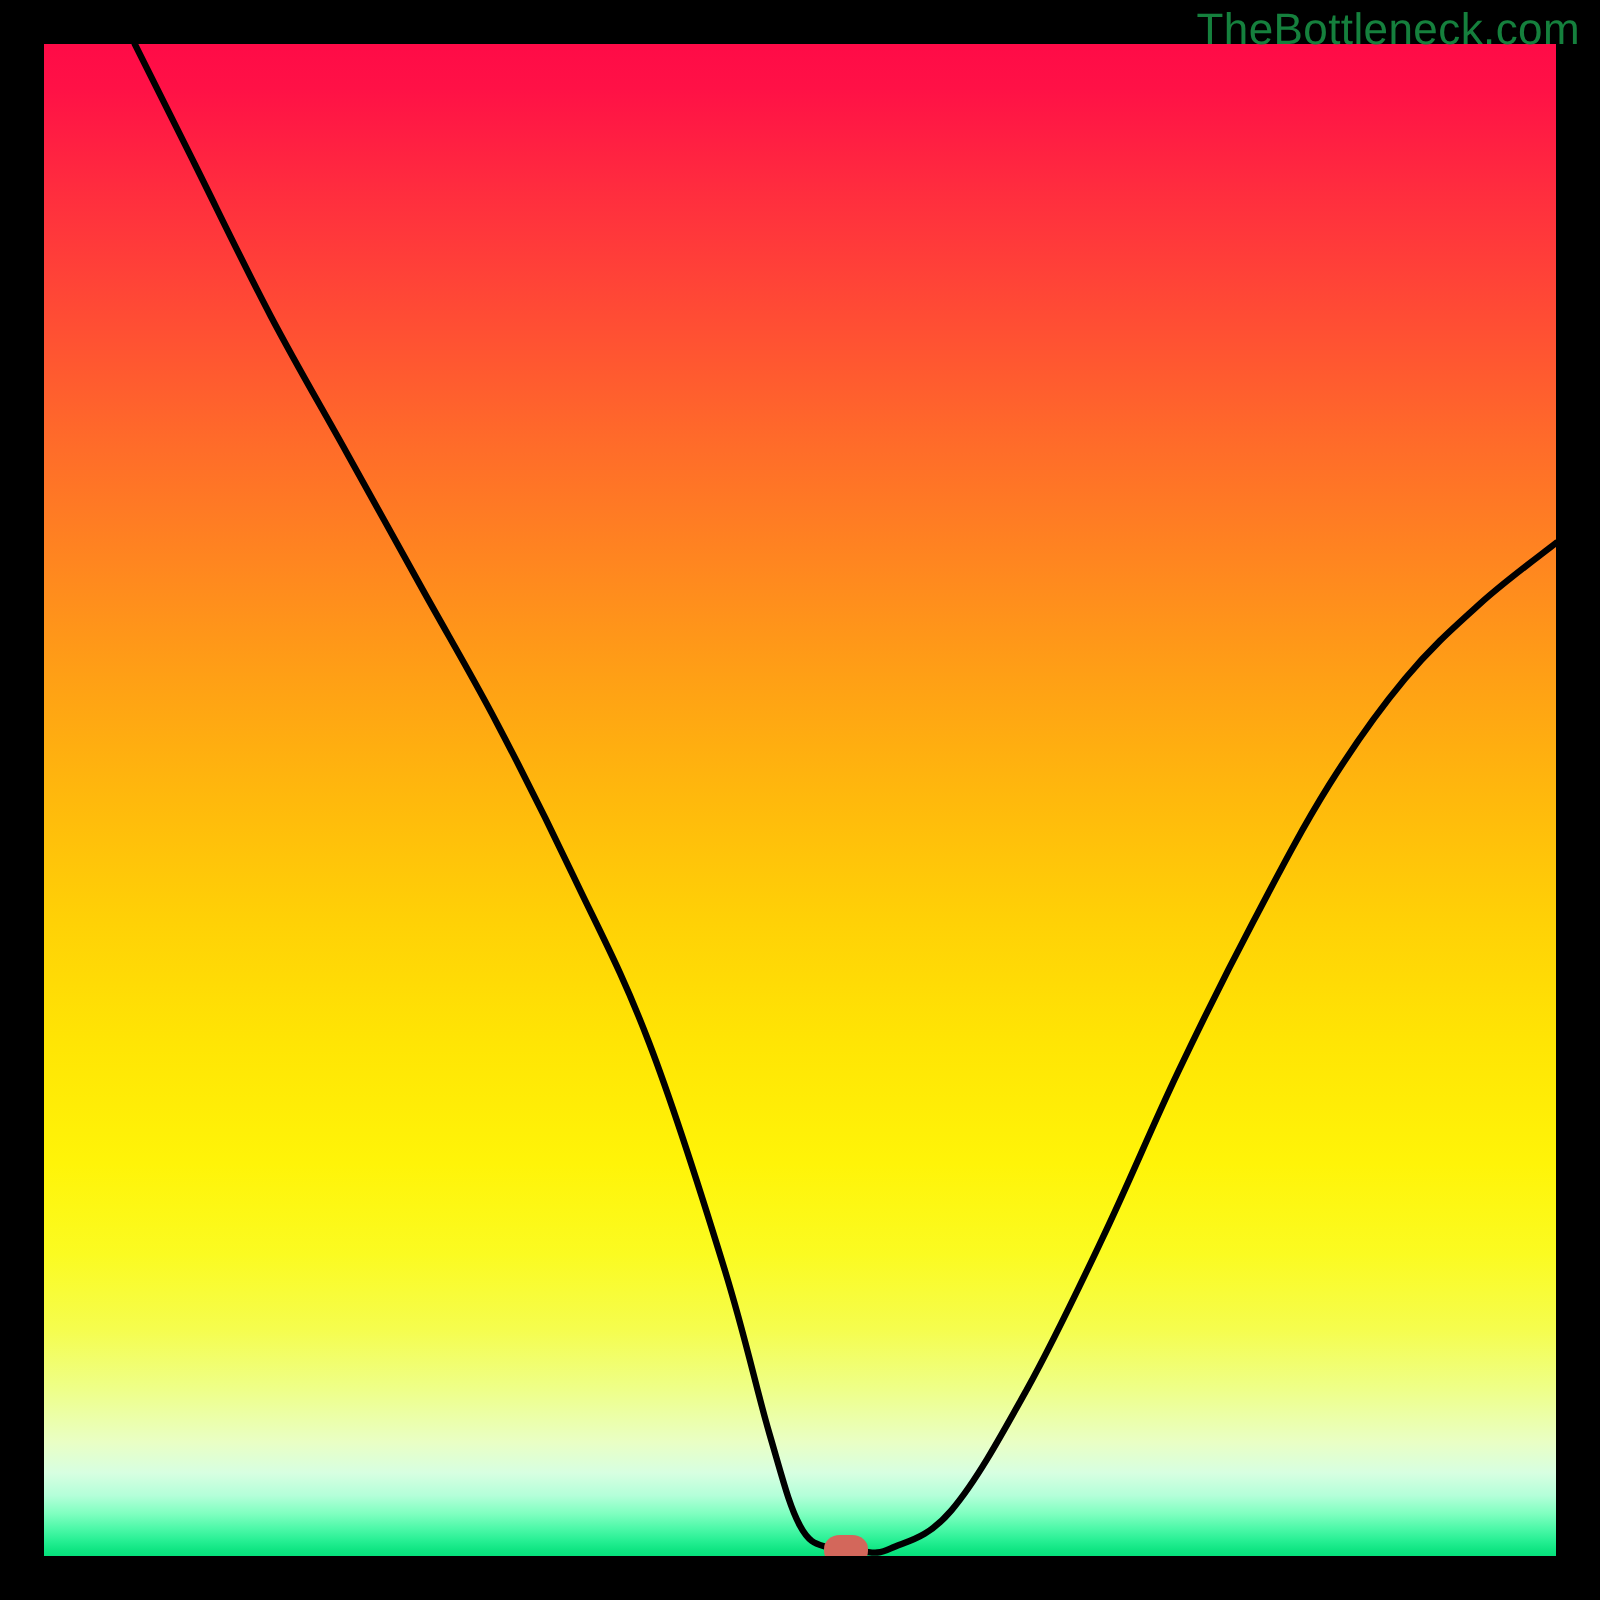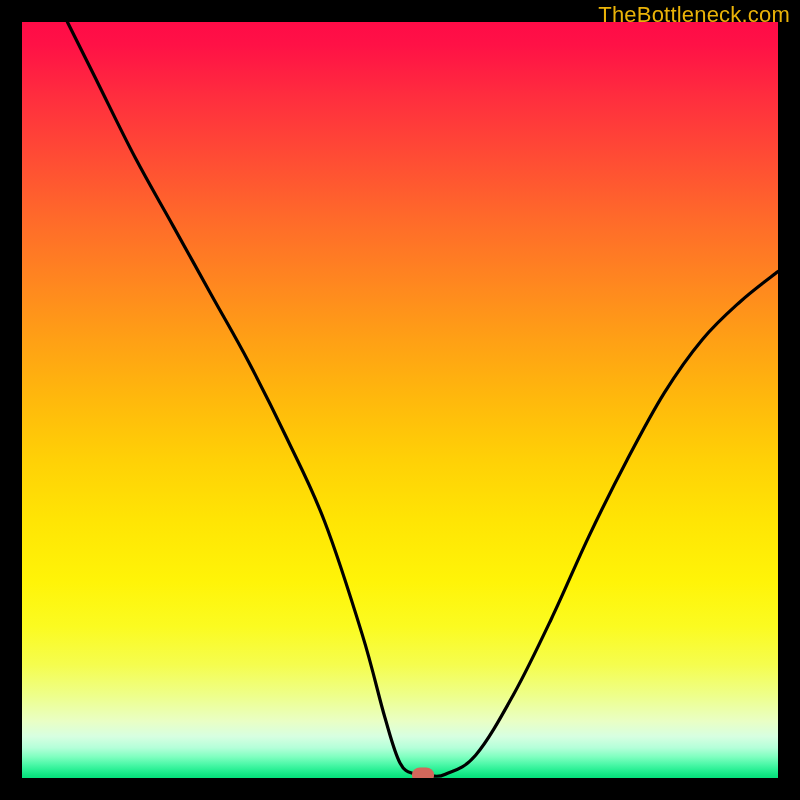--- a/index.html
+++ b/index.html
@@ -14,21 +14,21 @@
   .frame {
     position: relative;
     width: 800px;
     height: 800px;
     background: #000;
   }
   .watermark {
     position: absolute;
     top: 2px;
     right: 10px;
-    color: #eab308;
+    color: #15803d;
     font-size: 22px;
     font-weight: 500;
     letter-spacing: 0.2px;
     z-index: 20;
   }
   .plot-area {
     position: absolute;
     left: 22px;
     top: 22px;
     width: 756px;

